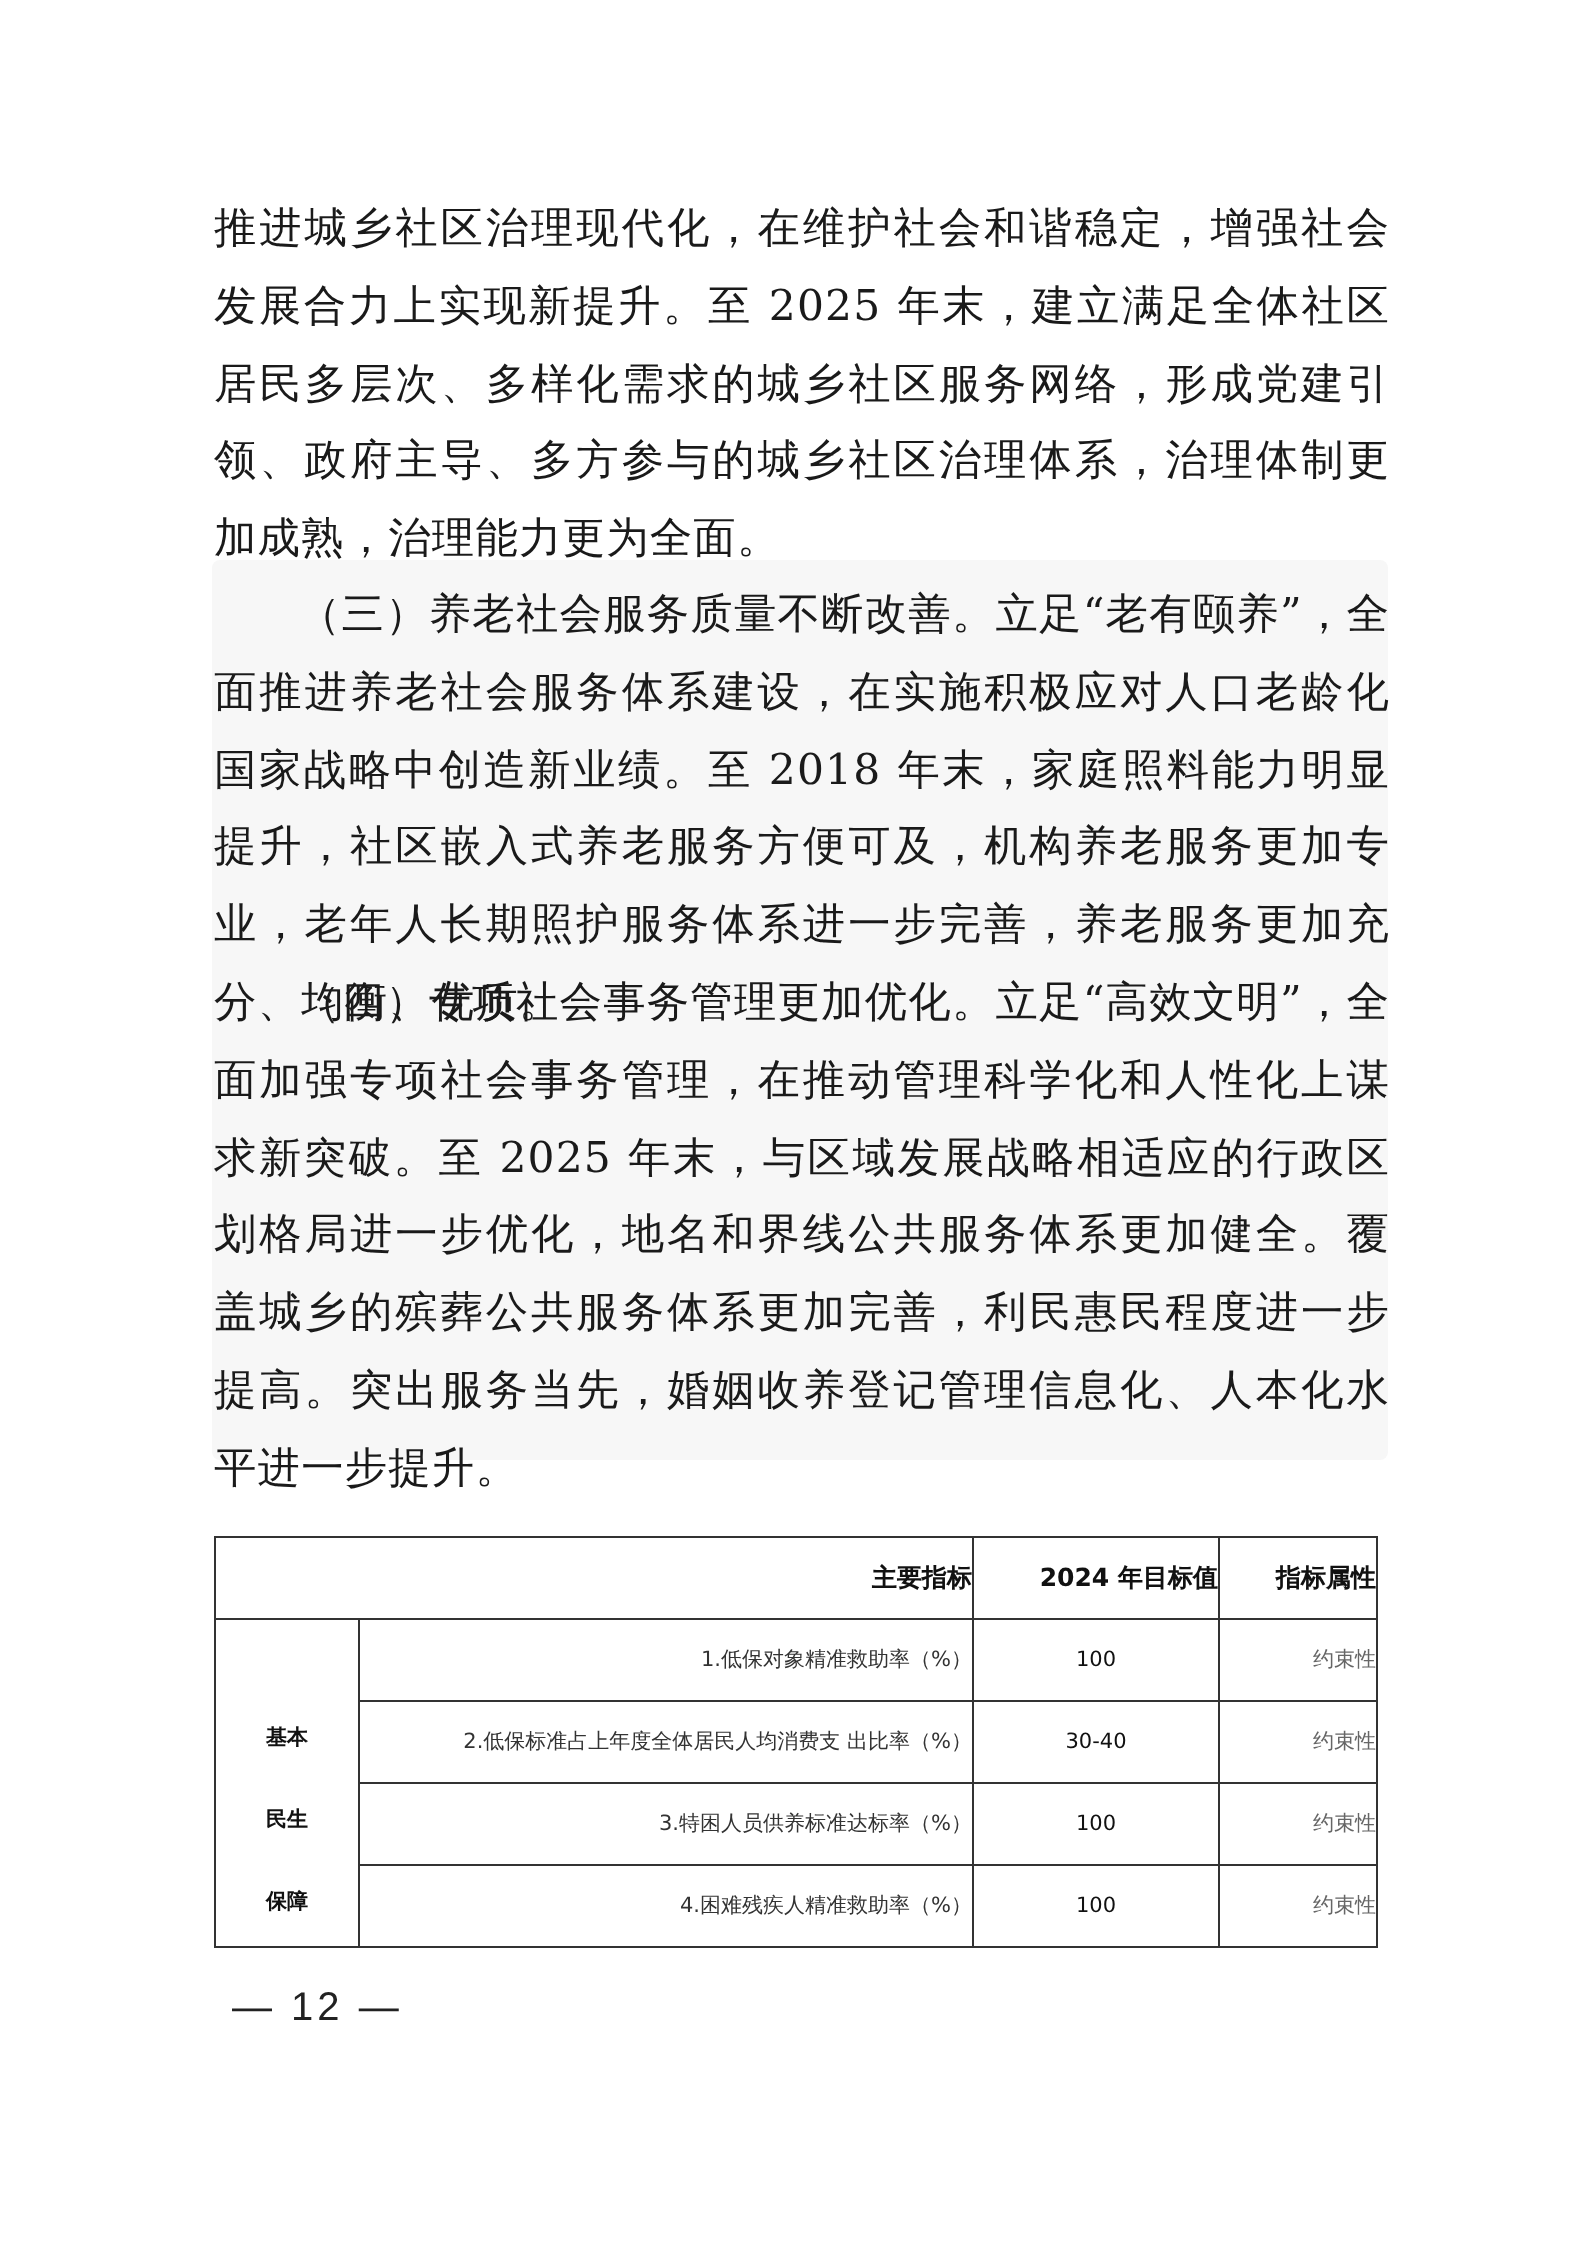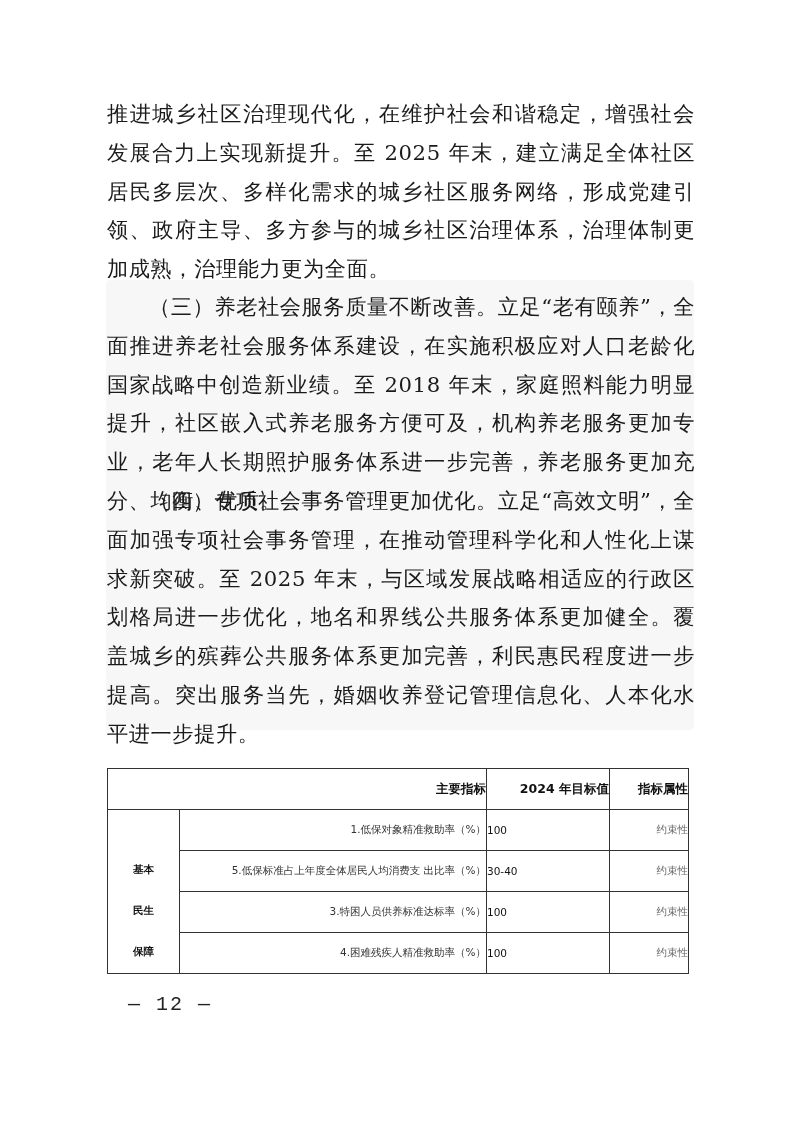--- a/index.html
+++ b/index.html
@@ -12,23 +12,23 @@
     .p3 { top: 482px; text-indent: 42px; }
     .title { position: absolute; left: 107px; width: 588px; top: 732px; text-align: center; font-family: "DejaVu Sans", "Liberation Sans", sans-serif; font-weight: bold; font-size: 20px; color: #111; }
     table.ind { position: absolute; left: 107px; top: 768px; width: 582px; border-collapse: collapse; font-family: "DejaVu Sans", "Liberation Sans", sans-serif; color: #111; }
     table.ind td, table.ind th { border: 1px solid #333; padding: 0; }
     table.ind { border: 1.6px solid #333; }
     table.ind th { height: 40px; font-size: 12.5px; font-weight: bold; text-align: right; }
     table.ind td { height: 40px; font-size: 10.5px; }
     .c-cat { width: 71px; text-align: center; font-weight: bold; font-family: "DejaVu Serif", "Liberation Serif", serif; font-size: 13.5px; }
     .cat-line { display: block; line-height: 41px; }
     .c-name { width: 298px; padding-left: 8px !important; color: #333; text-align: right; }
-    .c-val { width: 122px; }
+    .c-val { width: 122px; text-align: center; }
     .c-attr { text-align: right; color: #666; }
-    .pagenum { position: absolute; left: 128px; top: 993px; font-family: Liberation Mono, monospace; font-size: 20px; color: #222; letter-spacing: 2px; }
+    .pagenum { position: absolute; left: 116px; top: 993px; font-family: Liberation Sans, sans-serif; font-size: 20px; color: #222; letter-spacing: 2px; }
   </style>
 </head>
 <body>
 
 <div class="page">
   <div class="shade"></div>
 
   <p class="para p1" style="margin:0">推进城乡社区治理现代化，在维护社会和谐稳定，增强社会发展合力上实现新提升。至 2025 年末，建立满足全体社区居民多层次、多样化需求的城乡社区服务网络，形成党建引领、政府主导、多方参与的城乡社区治理体系，治理体制更加成熟，治理能力更为全面。</p>
   <p class="para p2" style="margin:0">（三）养老社会服务质量不断改善。立足“老有颐养”，全面推进养老社会服务体系建设，在实施积极应对人口老龄化国家战略中创造新业绩。至 2018 年末，家庭照料能力明显提升，社区嵌入式养老服务方便可及，机构养老服务更加专业，老年人长期照护服务体系进一步完善，养老服务更加充分、均衡、优质。</p>
   <p class="para p3" style="margin:0">（四）专项社会事务管理更加优化。立足“高效文明”，全面加强专项社会事务管理，在推动管理科学化和人性化上谋求新突破。至 2025 年末，与区域发展战略相适应的行政区划格局进一步优化，地名和界线公共服务体系更加健全。覆盖城乡的殡葬公共服务体系更加完善，利民惠民程度进一步提高。突出服务当先，婚姻收养登记管理信息化、人本化水平进一步提升。</p>
@@ -47,21 +47,21 @@
         <td class="c-cat" rowspan="4">
           <span class="cat-line" style="margin-top:38px">基本</span>
           <span class="cat-line">民生</span>
           <span class="cat-line">保障</span>
         </td>
         <td class="c-name">1.低保对象精准救助率（%）</td>
         <td class="c-val">100</td>
         <td class="c-attr">约束性</td>
       </tr>
       <tr>
-        <td class="c-name">5.低保标准占上年度全体居民人均消费支 出比率（%）</td>
+        <td class="c-name">2.低保标准占上年度全体居民人均消费支 出比率（%）</td>
         <td class="c-val">30-40</td>
         <td class="c-attr">约束性</td>
       </tr>
       <tr>
         <td class="c-name">3.特困人员供养标准达标率（%）</td>
         <td class="c-val">100</td>
         <td class="c-attr">约束性</td>
       </tr>
       <tr>
         <td class="c-name">4.困难残疾人精准救助率（%）</td>

